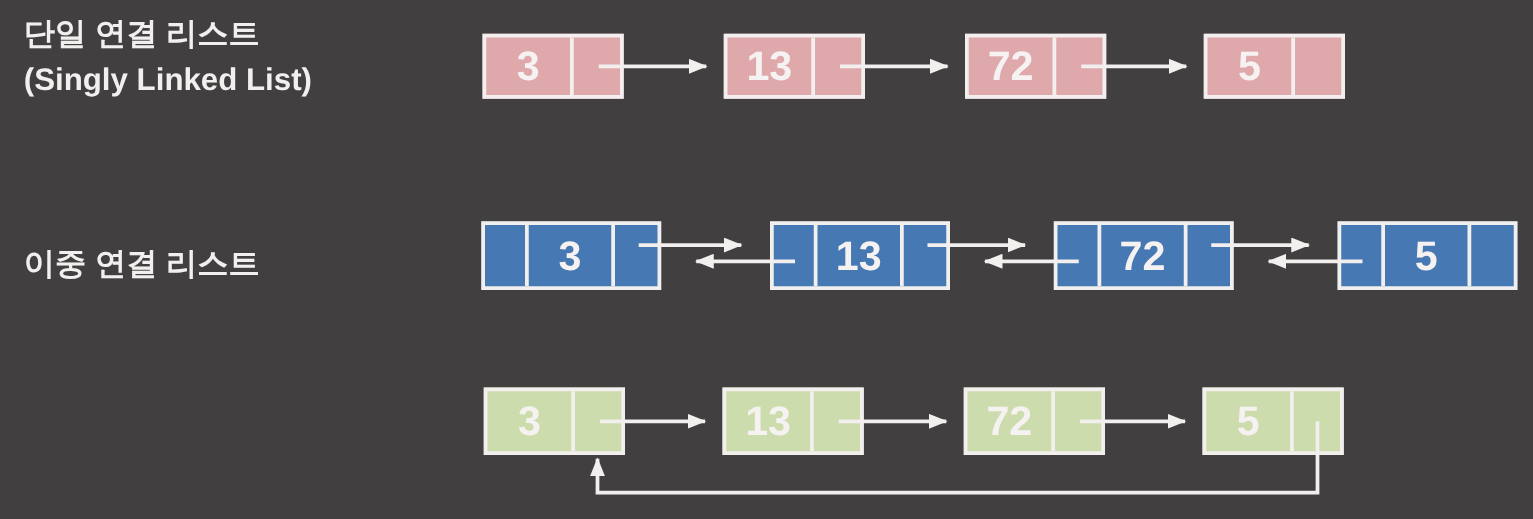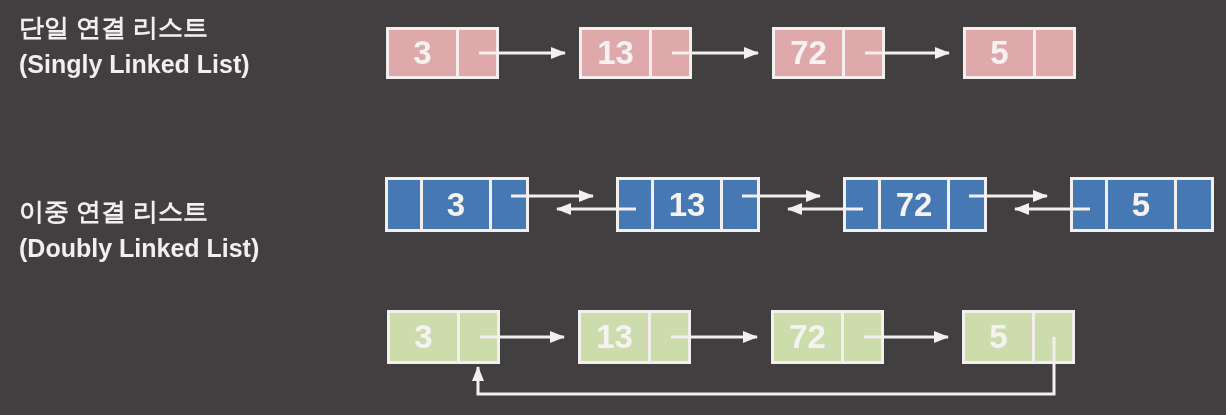--- a/index.html
+++ b/index.html
@@ -85,21 +85,20 @@
 <body>
 
 <div class="canvas">
 
   <div class="row-label l1">
     <div>단일 연결 리스트</div>
     <div>(Singly Linked List)</div>
   </div>
   <div class="row-label l2">
     <div>이중 연결 리스트</div>
-    <div>(Doubly Linked List)</div>
   </div>
   <div class="row-label l3">
   </div>
 
   <div class="node pink r1 n1">
     <div class="cell data sep">3</div>
     <div class="cell grow"></div>
   </div>
   <div class="node pink r1 n2">
     <div class="cell data sep">13</div>

